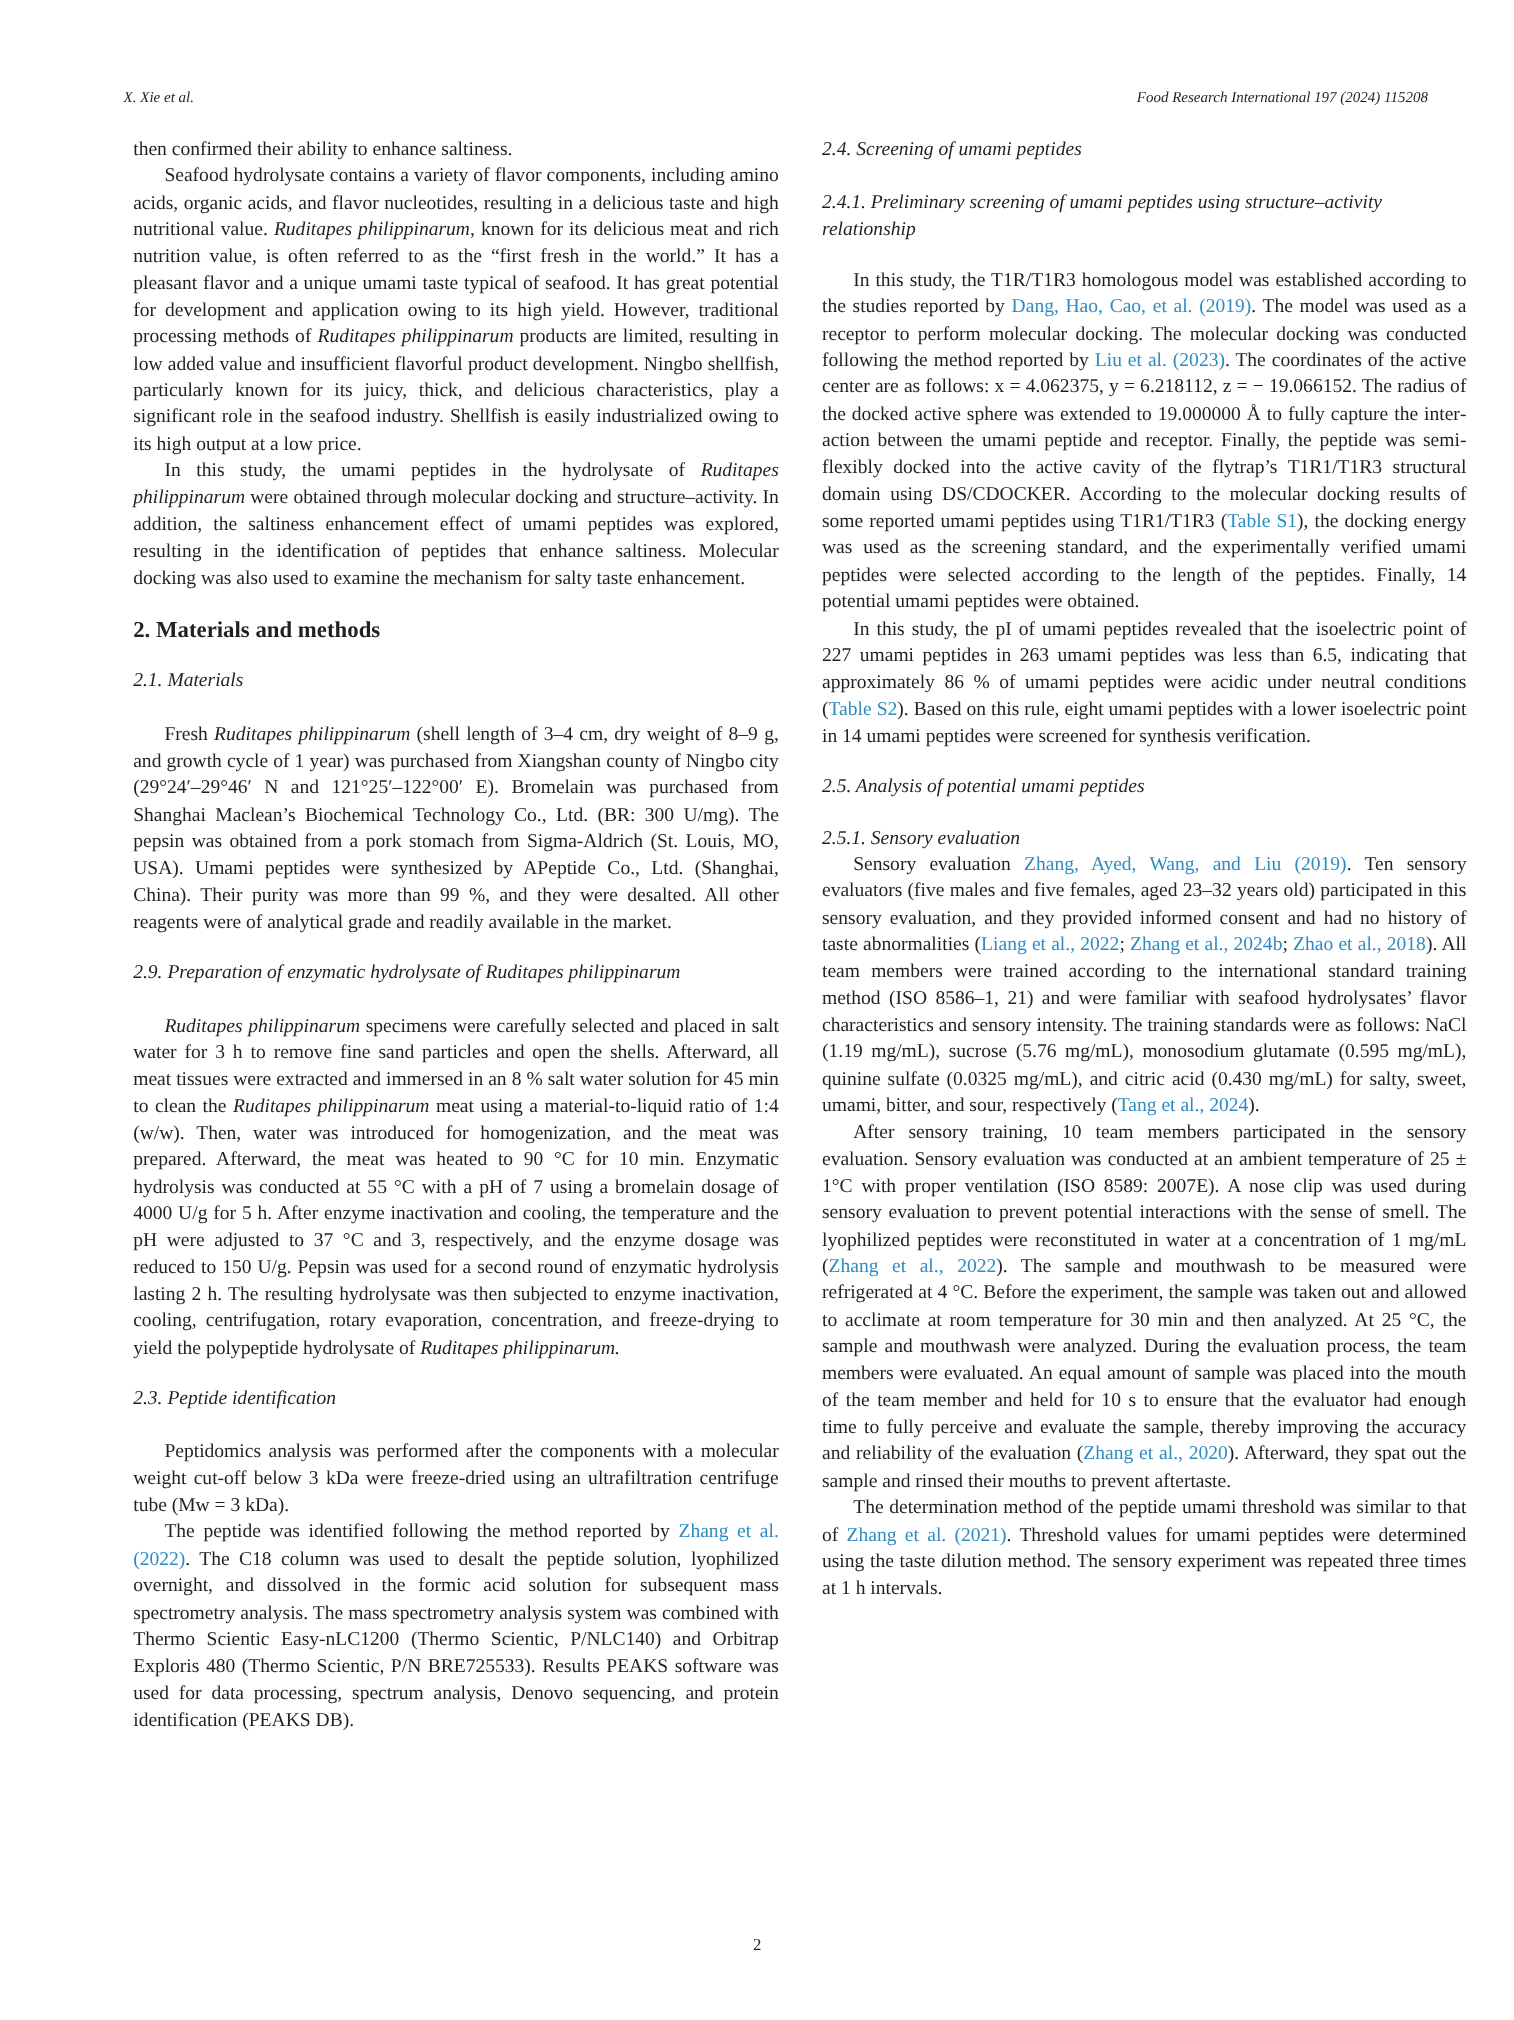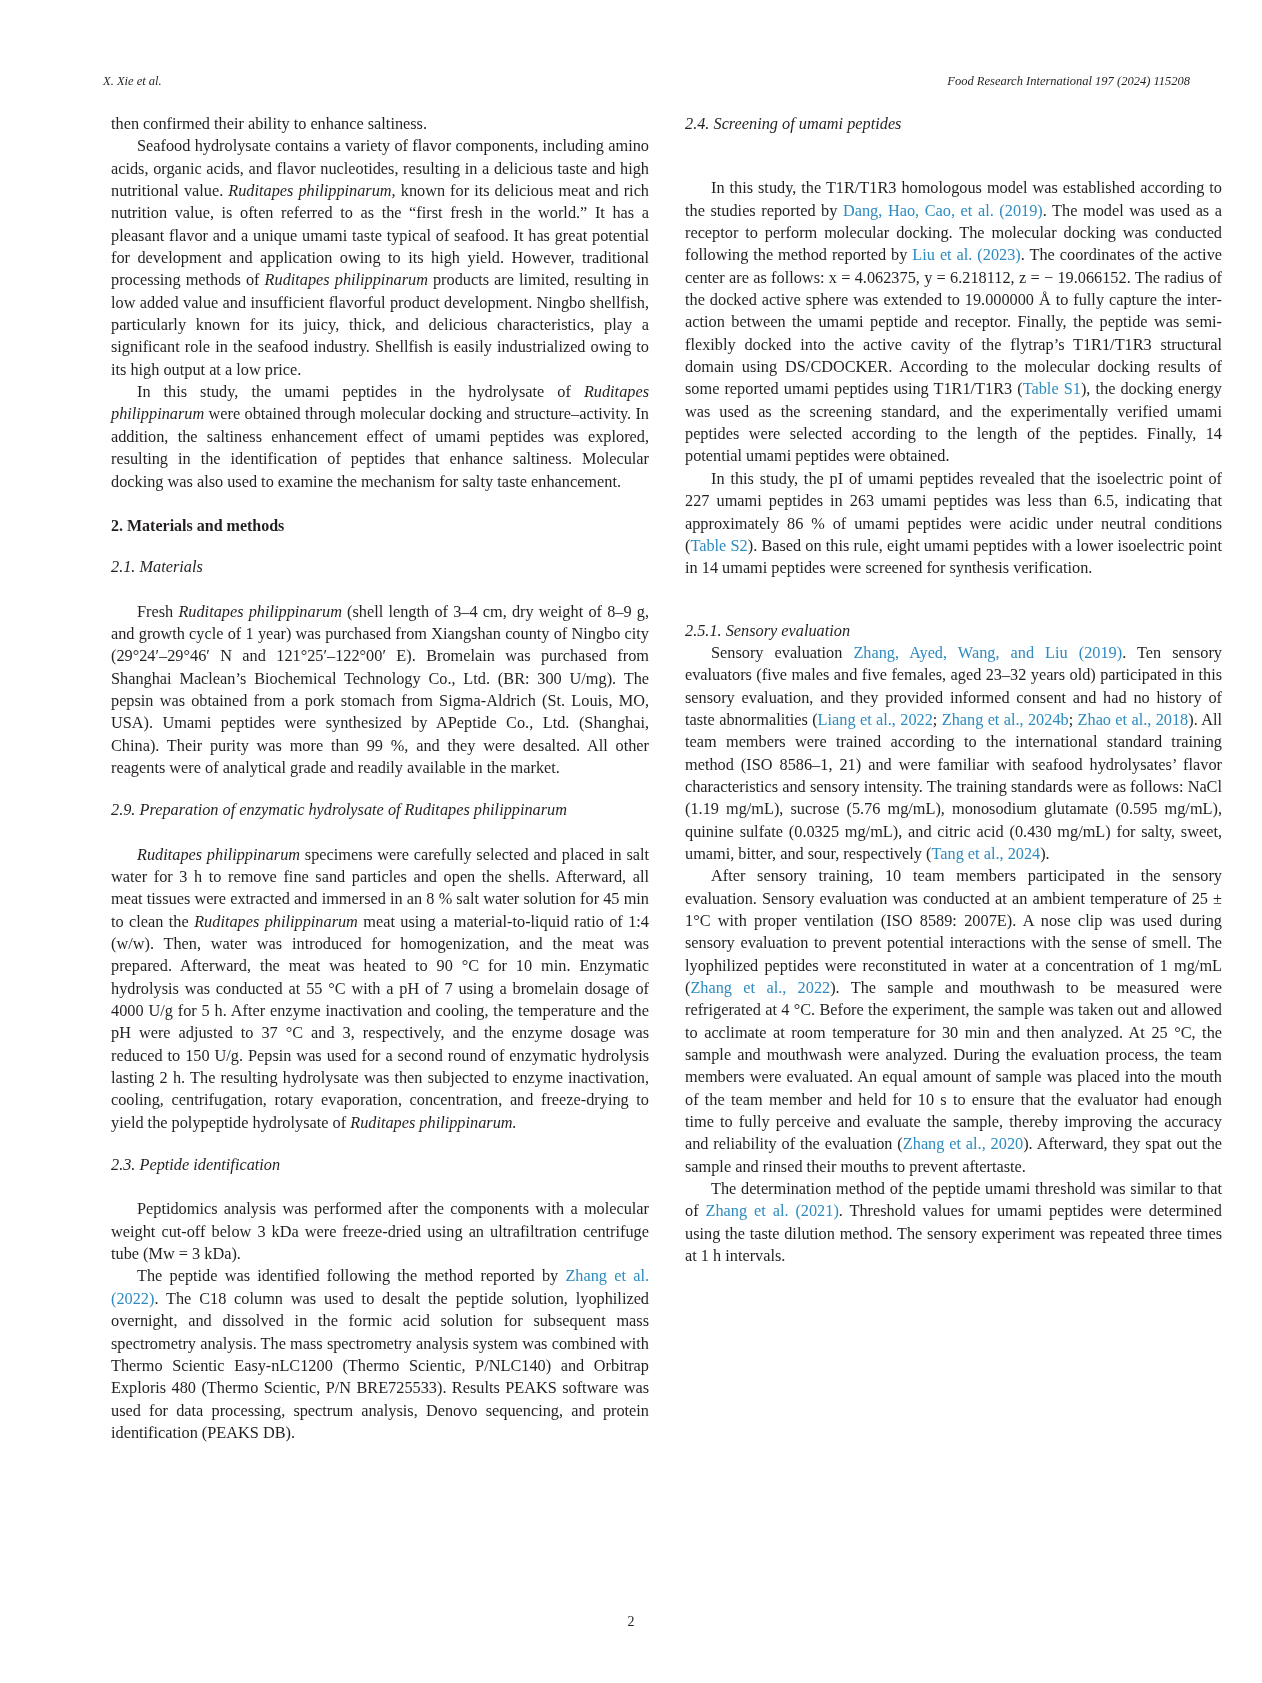--- a/index.html
+++ b/index.html
@@ -6,21 +6,21 @@
   body { width: 1262px; height: 1683px; position: relative; overflow: hidden;
          font-family: "Liberation Serif", "DejaVu Serif", serif; color: #231f20; }
   .running-head { position: absolute; top: 74px; font-style: italic; font-size: 12.5px; }
   .rh-left { left: 79px; margin-left: 24px; }
   .rh-right { right: 72px; }
   .col { position: absolute; top: 113px; width: 538px; font-size: 16.3px; line-height: 22.35px; margin-left: 32px; }
   .col-left { left: 79px; }
   .col-right { left: 653px; width: 537px; }
   p { margin: 0; text-align: justify; hyphens: manual; }
   p.indent { text-indent: 26px; }
-  .h1 { font-weight: bold; font-size: 16px; margin: 22px 0 19px 0; }
+  .h1 { font-weight: bold; font-size: 19px; margin: 22px 0 19px 0; }
   .h2 { font-style: italic; margin: 0 0 22px 0; }
   .h3 { font-style: italic; margin: 0; }
   .gap { height: 20px; }
   .gap-sm { height: 22px; }
   em, .it { font-style: italic; }
   a.cite { color: #2e8bc0; text-decoration: none; }
   .page-num { position: absolute; top: 1614px; left: 0; width: 1262px; text-align: center; font-size: 14px; }
 </style>
 </head>
 <body>
@@ -49,29 +49,31 @@
   <div class="h2">2.3.  Peptide identification</div>
 
   <p class="indent">Peptidomics analysis was performed after the components with a molecular weight cut-off below 3 kDa were freeze-dried using an ul­trafiltration centrifuge tube (Mw = 3 kDa).</p>
 
   <p class="indent"><span>The peptide was identified following the method reported by </span><a class="cite" href="#">Zhang et al. (2022)</a><span>. The C18 column was used to desalt the peptide solution, lyophilized overnight, and dissolved in the formic acid solution for subsequent mass spectrometry analysis. The mass spectrometry analysis system was combined with Thermo Scientic Easy-nLC1200 (Thermo Scientic, P/NLC140) and Orbitrap Exploris 480 (Thermo Scientic, P/N BRE725533). Results PEAKS software was used for data processing, spectrum analysis, Denovo sequencing, and protein identification (PEAKS DB).</span></p>
 </div>
 
 <div class="col col-right">
   <div class="h3">2.4.  Screening of umami peptides</div>
   <div class="gap-sm"></div>
+  <div class="h3">2.4.1.  Preliminary screening of umami peptides using structure–activity relationship</div>
 
 
   <div class="gap"></div>
 
   <p class="indent"><span>In this study, the T1R/T1R3 homologous model was established according to the studies reported by </span><a class="cite" href="#">Dang, Hao, Cao, et al. (2019)</a><span>. The model was used as a receptor to perform molecular docking. The mo­lecular docking was conducted following the method reported by </span><a class="cite" href="#">Liu et al. (2023)</a><span>. The coordinates of the active center are as follows: x = 4.062375, y = 6.218112, z = − 19.066152. The radius of the docked active sphere was extended to 19.000000 Å to fully capture the inter­action between the umami peptide and receptor. Finally, the peptide was semi-flexibly docked into the active cavity of the flytrap’s T1R1/T1R3 structural domain using DS/CDOCKER. According to the molec­ular docking results of some reported umami peptides using T1R1/T1R3 (</span><a class="cite" href="#">Table S1</a><span>), the docking energy was used as the screening standard, and the experimentally verified umami peptides were selected according to the length of the peptides. Finally, 14 potential umami peptides were obtained.</span></p>
 
   <p class="indent"><span>In this study, the pI of umami peptides revealed that the isoelectric point of 227 umami peptides in 263 umami peptides was less than 6.5, indicating that approximately 86 % of umami peptides were acidic under neutral conditions (</span><a class="cite" href="#">Table S2</a><span>). Based on this rule, eight umami peptides with a lower isoelectric point in 14 umami peptides were screened for synthesis verification.</span></p>
 
   <div class="gap"></div>
+  <div class="h3">2.5.  Analysis of potential umami peptides</div>
   <div class="gap"></div>
   <div class="h3">2.5.1.  Sensory evaluation</div>
 
   <p class="indent"><span>Sensory evaluation </span><a class="cite" href="#">Zhang, Ayed, Wang, and Liu (2019)</a><span>. Ten sensory evaluators (five males and five females, aged 23–32 years old) partici­pated in this sensory evaluation, and they provided informed consent and had no history of taste abnormalities (</span><a class="cite" href="#">Liang et al., 2022</a><span>; </span><a class="cite" href="#">Zhang et al., 2024b</a><span>; </span><a class="cite" href="#">Zhao et al., 2018</a><span>). All team members were trained ac­cording to the international standard training method (ISO 8586–1, 21) and were familiar with seafood hydrolysates’ flavor characteristics and sensory intensity. The training standards were as follows: NaCl (1.19 mg/mL), sucrose (5.76 mg/mL), monosodium glutamate (0.595 mg/mL), quinine sulfate (0.0325 mg/mL), and citric acid (0.430 mg/mL) for salty, sweet, umami, bitter, and sour, respectively (</span><a class="cite" href="#">Tang et al., 2024</a><span>).</span></p>
 
   <p class="indent"><span>After sensory training, 10 team members participated in the sensory evaluation. Sensory evaluation was conducted at an ambient tempera­ture of 25 ± 1°C with proper ventilation (ISO 8589: 2007E). A nose clip was used during sensory evaluation to prevent potential interactions with the sense of smell. The lyophilized peptides were reconstituted in water at a concentration of 1 mg/mL (</span><a class="cite" href="#">Zhang et al., 2022</a><span>). The sample and mouthwash to be measured were refrigerated at 4 °C. Before the experiment, the sample was taken out and allowed to acclimate at room temperature for 30 min and then analyzed. At 25 °C, the sample and mouthwash were analyzed. During the evaluation process, the team members were evaluated. An equal amount of sample was placed into the mouth of the team member and held for 10 s to ensure that the evaluator had enough time to fully perceive and evaluate the sample, thereby improving the accuracy and reliability of the evaluation (</span><a class="cite" href="#">Zhang et al., 2020</a><span>). Afterward, they spat out the sample and rinsed their mouths to prevent aftertaste.</span></p>
 
   <p class="indent"><span>The determination method of the peptide umami threshold was similar to that of </span><a class="cite" href="#">Zhang et al. (2021)</a><span>. Threshold values for umami peptides were determined using the taste dilution method. The sensory experiment was repeated three times at 1 h intervals.</span></p>
 </div>
 

